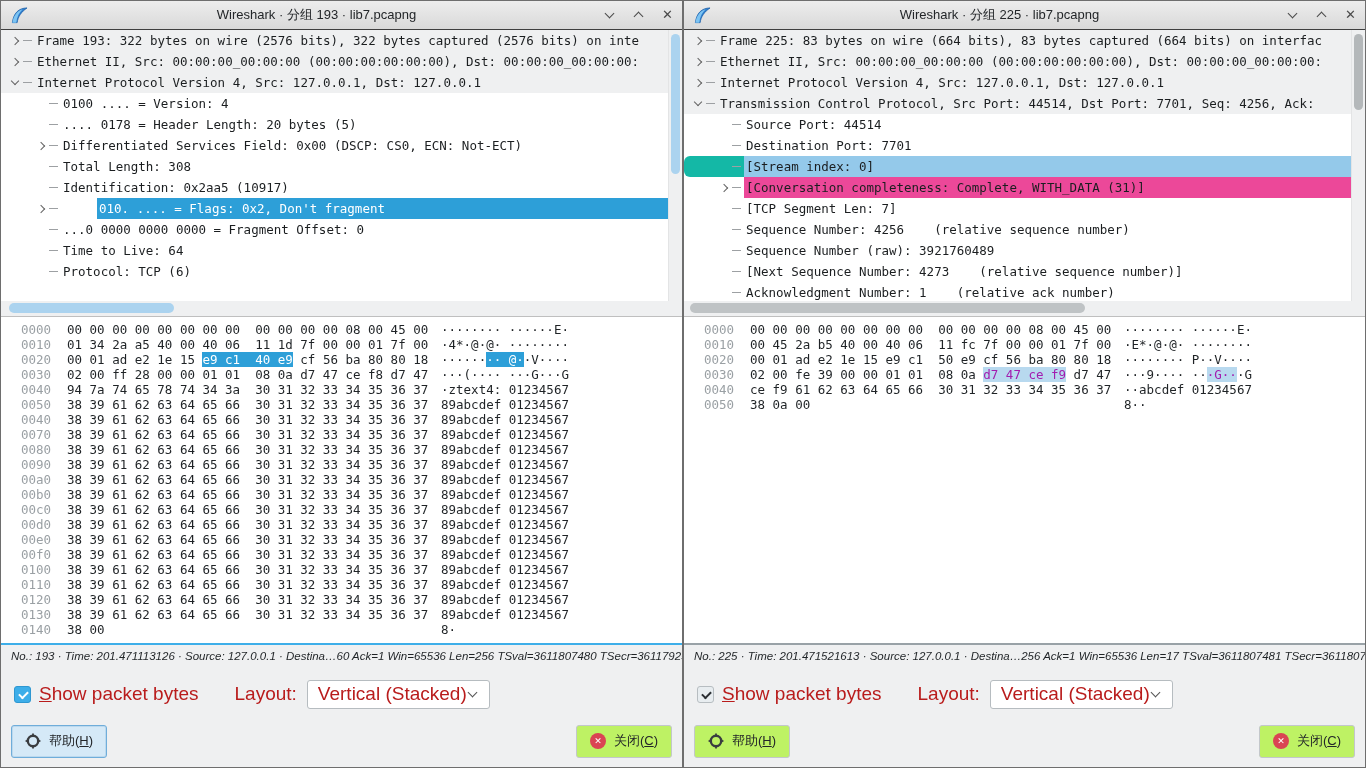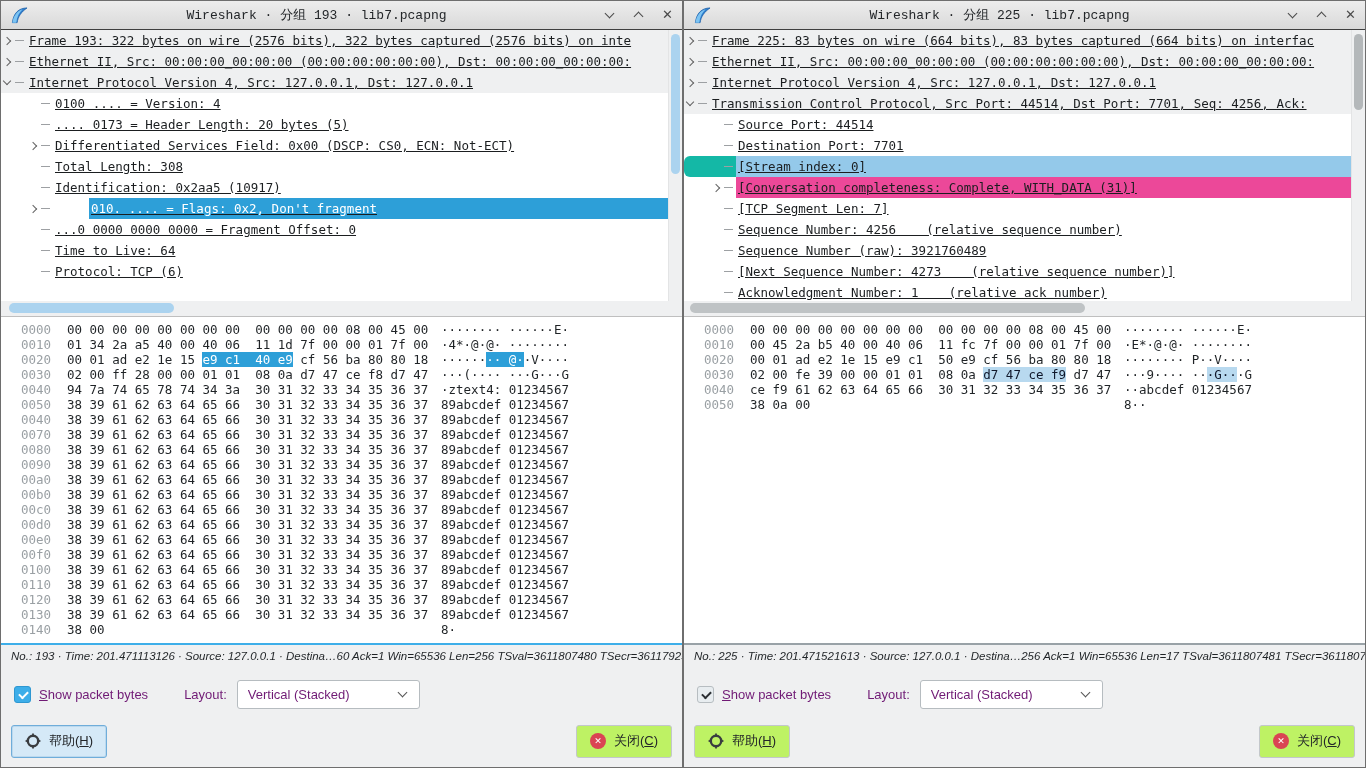--- a/index.html
+++ b/index.html
@@ -5,33 +5,33 @@
   html,body{margin:0;padding:0;width:1366px;height:768px;overflow:hidden;
     background:#eff0f1;font-family:"Liberation Sans",sans-serif;}
   .win{position:absolute;top:0;width:683px;height:768px;box-sizing:border-box;
     border:1px solid #6e6e6e;background:#eff0f1;display:flex;flex-direction:column;}
   #winL{left:0;} #winR{left:683px;}
 
   
   .titlebar{height:28px;flex:none;background:linear-gradient(#ededed,#d9d9d9);
     border-bottom:1px solid #3f3f3f;display:flex;align-items:center;padding:0 9px;}
   .appicon{width:19px;height:19px;flex:none;}
-  .title{flex:1;text-align:center;font-size:13px;color:#232629;white-space:nowrap;overflow:hidden;font-family:Liberation Mono, monospace;}
+  .title{flex:1;text-align:center;font-size:13px;color:#232629;white-space:nowrap;overflow:hidden;}
   .tbtns{display:flex;align-items:center;gap:17px;flex:none;color:#4a4a4a;}
   .chev{width:12px;height:12px;position:relative;display:inline-block;}
   .chev::after{content:"";position:absolute;width:6px;height:6px;
     border-right:1.6px solid #4a4a4a;border-bottom:1.6px solid #4a4a4a;left:2px;}
   .chev.down::after{transform:rotate(45deg);top:1px;}
   .chev.up::after{transform:rotate(-135deg);top:4px;}
   .closeglyph{font-size:13px;color:#4a4a4a;line-height:12px;}
 
   
   .tree{flex:none;height:271px;background:#ffffff;overflow:hidden;position:relative;
     font-family:"DejaVu Sans Mono","Liberation Mono",monospace;font-size:12.5px;color:#1b1e20;}
-  .trow{height:21px;display:flex;align-items:center;white-space:pre;overflow:hidden;text-decoration:underline;}
+  .trow{height:21px;display:flex;align-items:center;white-space:pre;padding-left:8px;overflow:hidden;}
   .trow.top{background:#eff0f1;}
   .ind{flex:none;}
   .exp{width:14px;height:21px;flex:none;position:relative;}
   .exp.collapsed::after,.exp.expanded::after{content:"";position:absolute;width:5px;height:5px;
     border-right:1.5px solid #636363;border-bottom:1.5px solid #636363;}
   .exp.collapsed::after{transform:rotate(-45deg);top:8px;left:3px;}
   .exp.expanded::after{transform:rotate(45deg);top:6px;left:3px;}
   .dash{width:9px;flex:none;border-top:1px solid #9da0a3;margin-right:3px;}
   .tlabel{flex:1;height:21px;line-height:21px;overflow:hidden;white-space:pre;padding-left:2px;}
   .trow.sel-active .tlabel{background:#2d9fd8;color:#ffffff;margin-left:36px;}
@@ -52,26 +52,26 @@
   
   .hex{flex:1;background:#ffffff;overflow:hidden;padding:5px 0 0 20px;
     font-family:"DejaVu Sans Mono","Liberation Mono",monospace;font-size:12.5px;color:#1f2326;}
   #winL .hex{border-bottom:2px solid #3daee9;}
   #winR .hex{border-bottom:2px solid #99a2a7;}
   .hrow{height:15px;line-height:15px;white-space:pre;}
   .off{display:inline-block;width:46px;color:#9aa0a4;}
   .hx{display:inline-block;width:374px;}
   .asc{display:inline-block;}
   #winL .hsel{background:#2d9fd8;color:#ffffff;}
-  #winR .hsel{background:#b8d9ef;color:#0f172a;}
+  #winR .hsel{background:#b8d9ef;color:#a21caf;}
 
   
   .statusline{flex:none;height:23px;padding:5px 10px 0;font-size:11.5px;font-style:italic;
     color:#1f2326;white-space:nowrap;overflow:hidden;}
-  .controls{flex:none;height:42px;display:flex;align-items:center;padding:0 13px;font-size:13px;color:#701a75;}
+  .controls{flex:none;height:42px;display:flex;align-items:center;padding:0 13px;font-size:19px;color:#b91c1c;}
   .cb{width:17px;height:17px;border-radius:3px;flex:none;position:relative;margin-right:8px;box-sizing:border-box;}
   .cb.focus{background:#3daee9;border:1px solid #2e97d1;}
   .cb.plain{background:#e8edf0;border:1px solid #b7bdc1;}
   .cb::after{content:"";position:absolute;left:4px;top:4px;width:7px;height:4px;
     border-left:2px solid;border-bottom:2px solid;transform:rotate(-45deg);}
   .cb.focus::after{color:#ffffff;border-color:#ffffff;}
   .cb.plain::after{color:#2a2e32;border-color:#2a2e32;}
   .u{text-decoration:underline;}
   .layoutlabel{margin-left:36px;margin-right:10px;}
   .select{width:183px;height:29px;box-sizing:border-box;border:1px solid #b6bcc0;border-radius:3px;
@@ -106,21 +106,21 @@
       <span class="chev up"></span>
       <span class="closeglyph">✕</span>
     </span>
   </div>
 
   <div class="tree">
     <div class="trow top"><span class="ind" style="width: 0px;"></span><span class="exp collapsed"></span><span class="dash"></span><span class="tlabel">Frame 193: 322 bytes on wire (2576 bits), 322 bytes captured (2576 bits) on inte</span></div>
       <div class="trow top"><span class="ind" style="width: 0px;"></span><span class="exp collapsed"></span><span class="dash"></span><span class="tlabel">Ethernet II, Src: 00:00:00_00:00:00 (00:00:00:00:00:00), Dst: 00:00:00_00:00:00:</span></div>
       <div class="trow top"><span class="ind" style="width: 0px;"></span><span class="exp expanded"></span><span class="dash"></span><span class="tlabel">Internet Protocol Version 4, Src: 127.0.0.1, Dst: 127.0.0.1</span></div>
       <div class="trow"><span class="ind" style="width: 26px;"></span><span class="exp none"></span><span class="dash"></span><span class="tlabel">0100 .... = Version: 4</span></div>
-      <div class="trow"><span class="ind" style="width: 26px;"></span><span class="exp none"></span><span class="dash"></span><span class="tlabel">.... 0173 = Header Length: 20 bytes (5)</span></div>
+      <div class="trow"><span class="ind" style="width: 26px;"></span><span class="exp none"></span><span class="dash"></span><span class="tlabel">.... 0178 = Header Length: 20 bytes (5)</span></div>
       <div class="trow"><span class="ind" style="width: 26px;"></span><span class="exp collapsed"></span><span class="dash"></span><span class="tlabel">Differentiated Services Field: 0x00 (DSCP: CS0, ECN: Not-ECT)</span></div>
       <div class="trow"><span class="ind" style="width: 26px;"></span><span class="exp none"></span><span class="dash"></span><span class="tlabel">Total Length: 308</span></div>
       <div class="trow"><span class="ind" style="width: 26px;"></span><span class="exp none"></span><span class="dash"></span><span class="tlabel">Identification: 0x2aa5 (10917)</span></div>
       <div class="trow sel-active"><span class="ind" style="width: 26px;"></span><span class="exp collapsed"></span><span class="dash"></span><span class="tlabel">010. .... = Flags: 0x2, Don't fragment</span></div>
       <div class="trow"><span class="ind" style="width: 26px;"></span><span class="exp none"></span><span class="dash"></span><span class="tlabel">...0 0000 0000 0000 = Fragment Offset: 0</span></div>
       <div class="trow"><span class="ind" style="width: 26px;"></span><span class="exp none"></span><span class="dash"></span><span class="tlabel">Time to Live: 64</span></div>
       <div class="trow"><span class="ind" style="width: 26px;"></span><span class="exp none"></span><span class="dash"></span><span class="tlabel">Protocol: TCP (6)</span></div>
       <div class="vscroll">
         <div class="vthumb"></div>
       </div>

